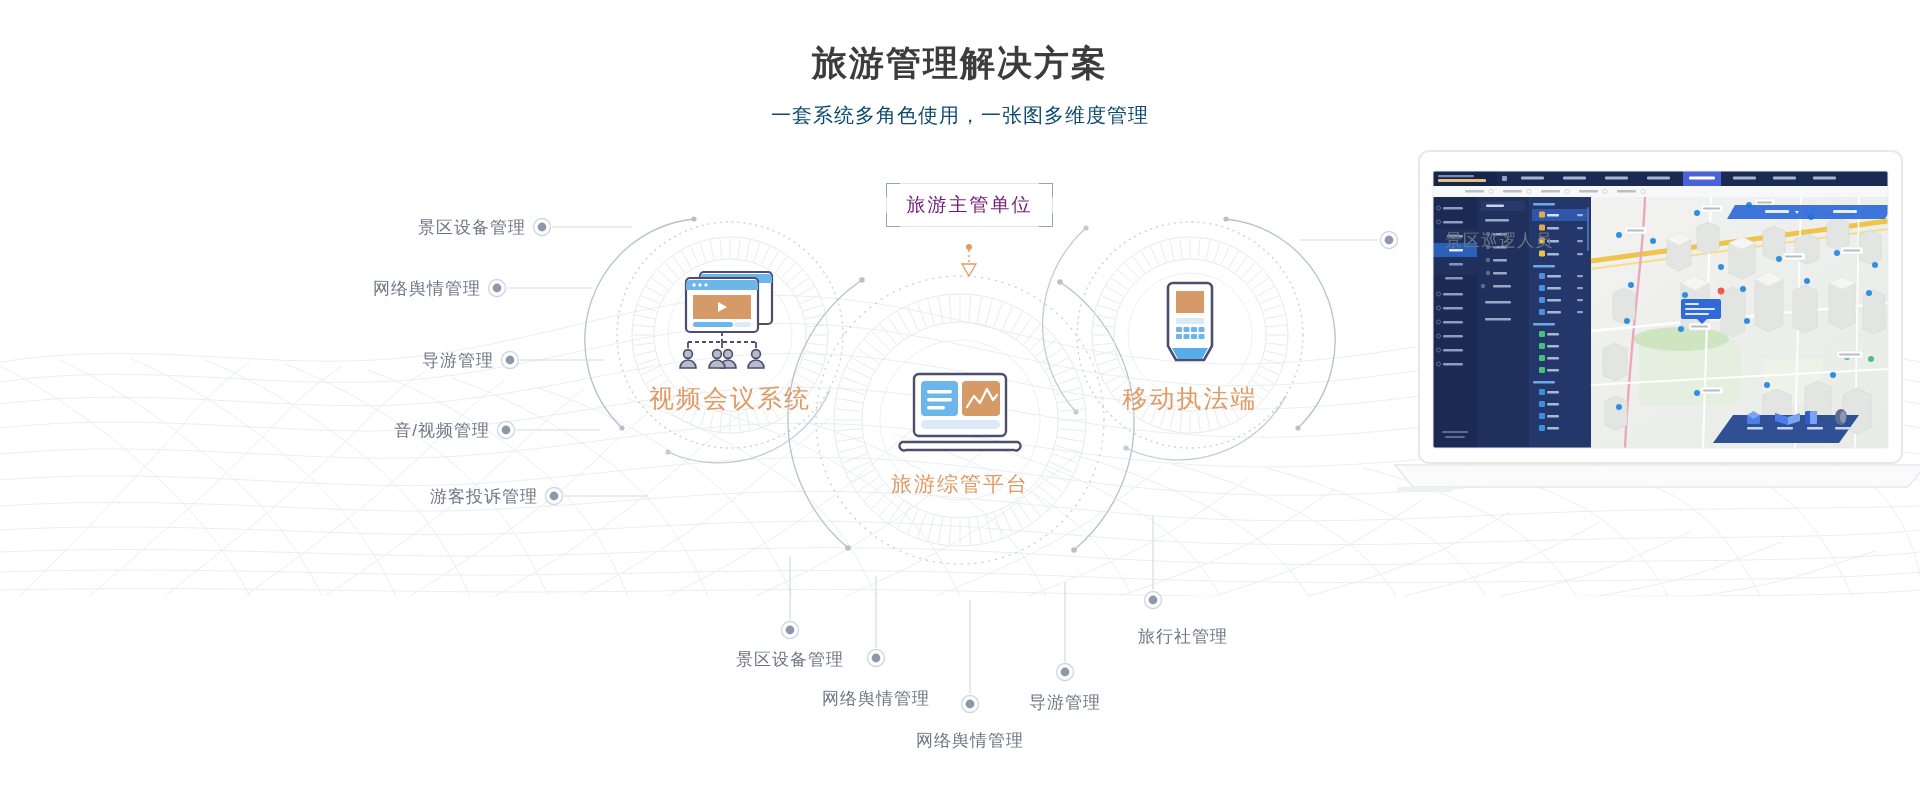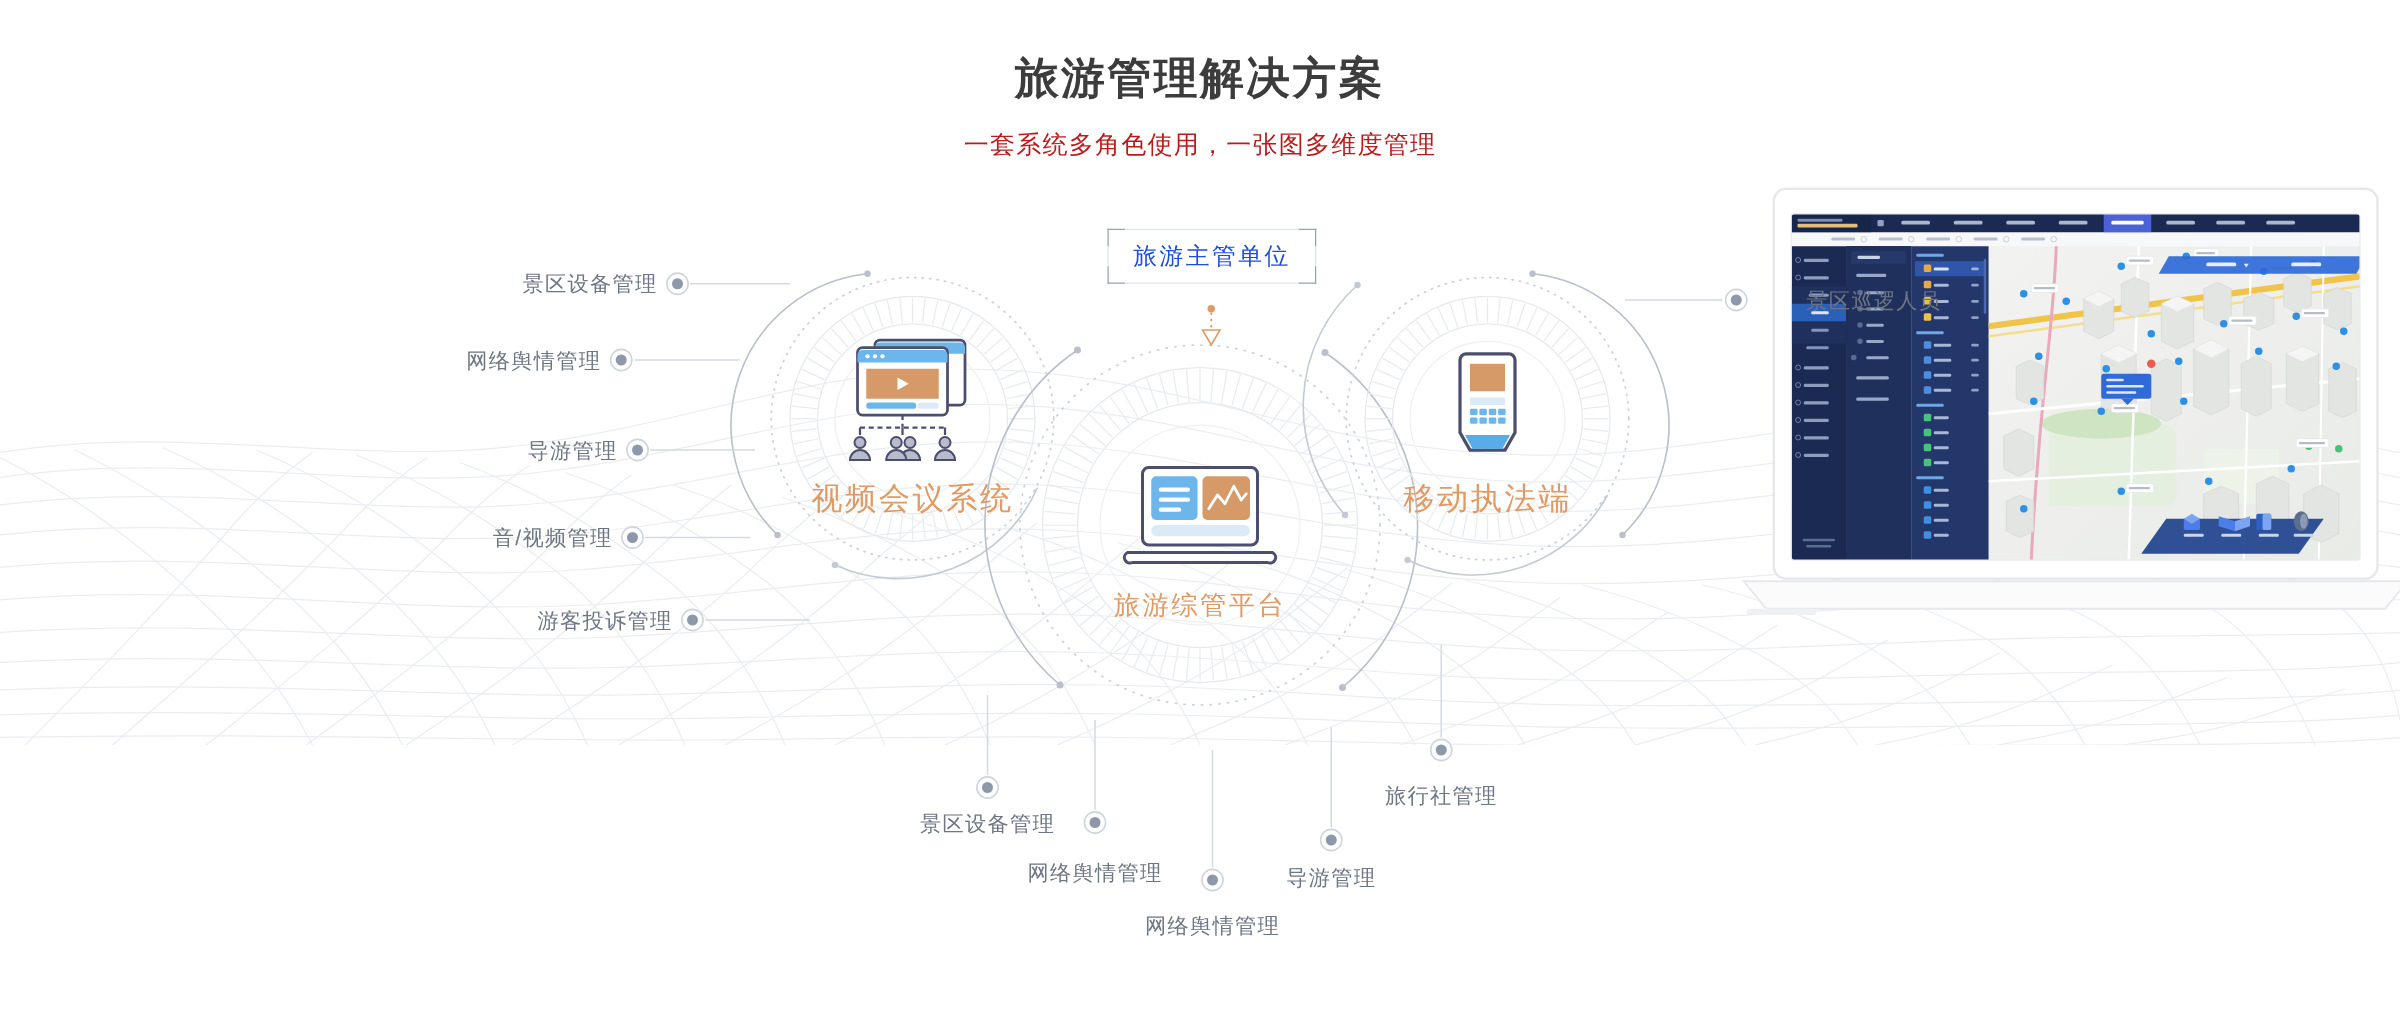--- a/index.html
+++ b/index.html
@@ -20,39 +20,39 @@
     margin-top: 42px;
     font-size: 35px;
     font-weight: bold;
     color: #3c3c3c;
     letter-spacing: 2px;
     line-height: 1.2;
   }
   .page-subtitle {
     margin-top: 18px;
     font-size: 20px;
-    color: #b91c1c;
+    color: #0c4a6e;
     letter-spacing: 1px;
   }
 
   
   .diagram { position: absolute; top: 0; left: 0; width: 1920px; height: 810px; z-index: 3; }
   .svg-layer { position: absolute; top: 0; left: 0; width: 1920px; height: 810px; }
 
   
   .gov-box {
     position: absolute;
     left: 886px; top: 183px;
     width: 167px; height: 44px;
     display: flex; align-items: center; justify-content: center;
     z-index: 6;
   }
   .gov-box .gov-label {
     font-size: 19px;
-    color: #1d4ed8;
+    color: #701a75;
     letter-spacing: 2px;
     white-space: nowrap;
   }
   .gov-box .corner { position: absolute; width: 14px; height: 14px; }
   .gov-box .corner.tl { left: 0; top: 0; border-left: 1.5px solid #97a2b4; border-top: 1.5px solid #97a2b4; }
   .gov-box .corner.tr { right: 0; top: 0; border-right: 1.5px solid #97a2b4; border-top: 1.5px solid #97a2b4; }
   .gov-box .corner.bl { left: 0; bottom: 0; border-left: 1.5px solid #97a2b4; border-bottom: 1.5px solid #97a2b4; }
   .gov-box .corner.br { right: 0; bottom: 0; border-right: 1.5px solid #97a2b4; border-bottom: 1.5px solid #97a2b4; }
   .gov-box .edge-t { position: absolute; left: 14px; right: 14px; top: 0; border-top: 1px solid #dfe3ea; }
   .gov-box .edge-b { position: absolute; left: 14px; right: 14px; bottom: 0; border-bottom: 1px solid #dfe3ea; }
@@ -568,21 +568,21 @@
   <div class="lbl left" style="left:254px; top:349px; width:240px;">导游管理</div>
   <div class="lbl left" style="left:250px; top:419px; width:240px;">音/视频管理</div>
   <div class="lbl left" style="left:298px; top:485px; width:240px;">游客投诉管理</div>
 
   <div class="lbl right" style="left:1410px; top:229px; width:240px;">景区巡逻人员</div>
 
   <div class="lbl bot" style="left:670px; top:648px; width:240px;">景区设备管理</div>
   <div class="lbl bot" style="left:756px; top:687px; width:240px;">网络舆情管理</div>
   <div class="lbl bot" style="left:850px; top:729px; width:240px;">网络舆情管理</div>
   <div class="lbl bot" style="left:945px; top:691px; width:240px;">导游管理</div>
-  <div class="lbl bot" style="left:1033px; top:625px; width:240px;">旅行社管理</div>
+  <div class="lbl bot" style="left:1063px; top:625px; width:240px;">旅行社管理</div>
 
   <svg class="laptop" viewBox="0 0 545 395">
     <defs>
       <clipPath id="screenClip">
           <rect x="52" y="28" width="455" height="277" rx="2"></rect>
         </clipPath>
       <linearGradient id="mapBg" x1="0" y1="0" x2="1" y2="1">
         <stop offset="0%" stop-color="#f2f3f1"></stop>
         <stop offset="100%" stop-color="#e9ebe7"></stop>
       </linearGradient>

